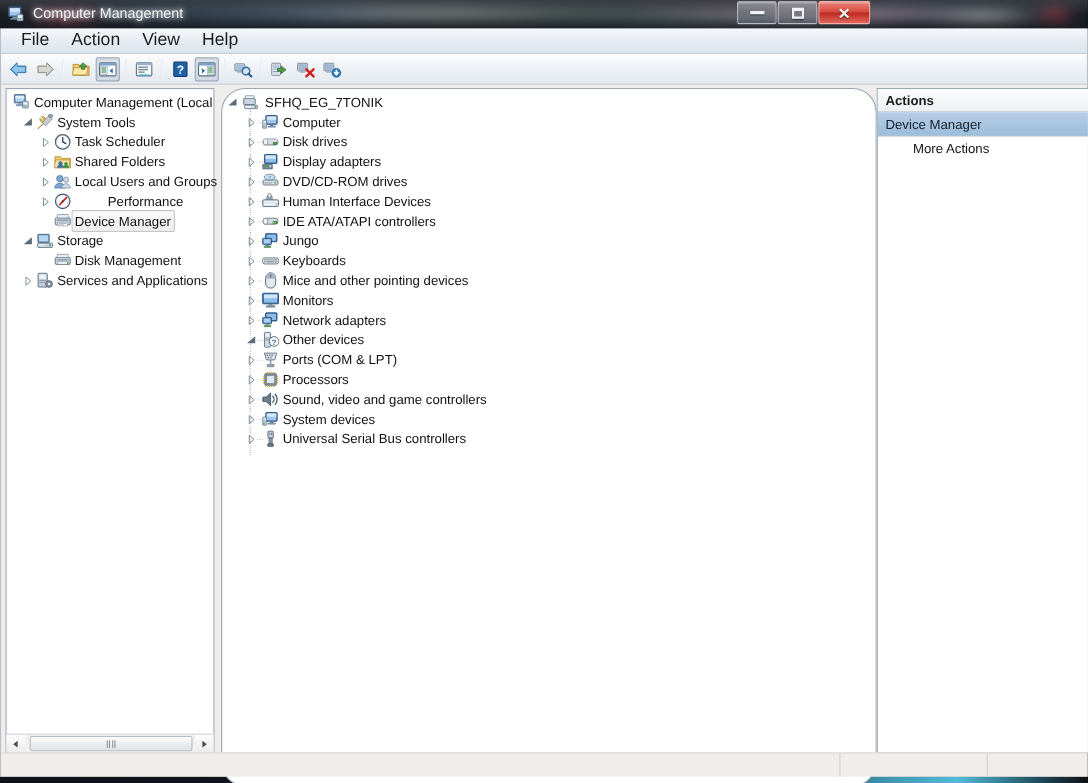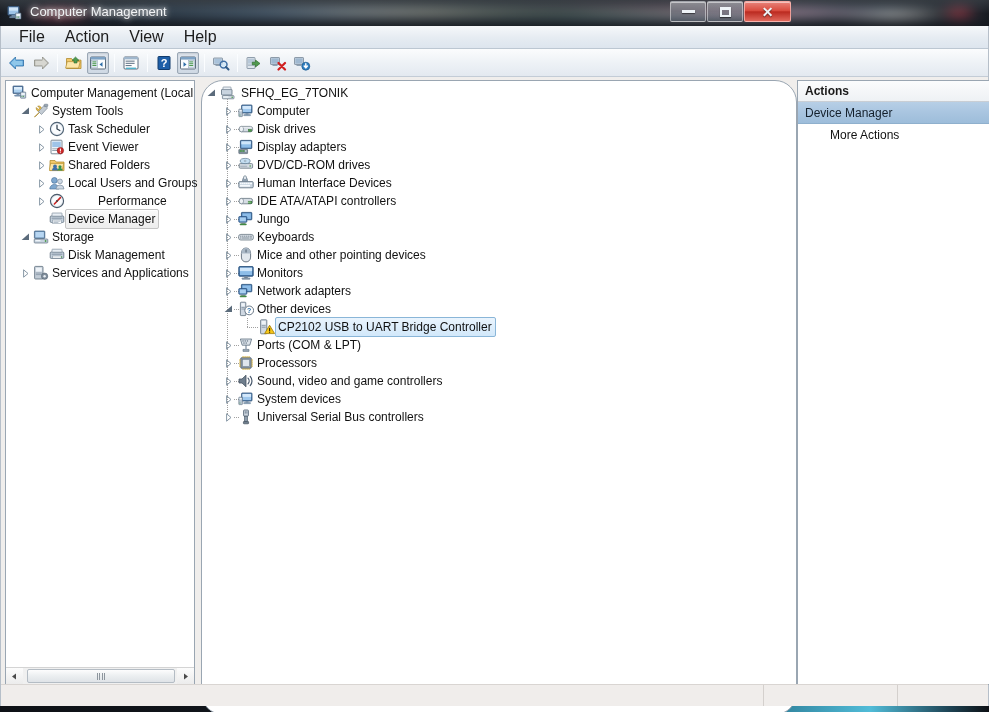--- a/index.html
+++ b/index.html
@@ -410,37 +410,20 @@
                 </svg></span>
               <span class="tlabel" style="left: 59px;">Task Scheduler</span>
             </div>
             <div class="trow">
               <span class="tw" style="left: 30px;">
                 <svg viewBox="0 0 9 9" width="9" height="9">
                   <path d="M2.6 0.8 L7 4.5 L2.6 8.2 Z" fill="none" stroke="#7b8c9c" stroke-width="0.9" stroke-linejoin="round"></path>
                 </svg>
               </span>
               <span class="ticon" style="left: 43px;"><svg viewBox="0 0 16 16" width="16" height="16">
-                  <rect x="2" y="1.2" width="11" height="13.6" rx="0.8" fill="#fbfcfd" stroke="#5b6c7c" stroke-width="0.8"></rect>
-                  <rect x="3.2" y="2.6" width="8.6" height="5.6" fill="#9fc4e8"></rect>
-                  <rect x="3.2" y="9.4" width="8.6" height="0.9" fill="#8c9aa8"></rect>
-                  <rect x="3.2" y="11" width="6" height="0.9" fill="#8c9aa8"></rect>
-                  <circle cx="11.4" cy="11.6" r="3.2" fill="#cf2a2a" stroke="#8d1414" stroke-width="0.6"></circle>
-                  <rect x="10.9" y="9.6" width="1" height="2.6" fill="#fff"></rect>
-                  <rect x="10.9" y="12.7" width="1" height="1" fill="#fff"></rect>
-                </svg></span>
-              <span class="tlabel" style="left: 59px;">Event Viewer</span>
-            </div>
-            <div class="trow">
-              <span class="tw" style="left: 30px;">
-                <svg viewBox="0 0 9 9" width="9" height="9">
-                  <path d="M2.6 0.8 L7 4.5 L2.6 8.2 Z" fill="none" stroke="#7b8c9c" stroke-width="0.9" stroke-linejoin="round"></path>
-                </svg>
-              </span>
-              <span class="ticon" style="left: 43px;"><svg viewBox="0 0 16 16" width="16" height="16">
                   <path d="M1 3.5 h5 l1.2 1.5 h7.8 v8.6 h-14 z" fill="#f3c96b" stroke="#a9831f" stroke-width="0.7"></path>
                   <path d="M1.6 6.4 h13.2 l-1.6 7 h-13 z" fill="#fbe3a3" stroke="#a9831f" stroke-width="0.6"></path>
                   <circle cx="6" cy="9.4" r="1.9" fill="#3f6fa8"></circle>
                   <path d="M3 13.6 a3 3 0 0 1 6 0 z" fill="#3f6fa8"></path>
                   <circle cx="11" cy="9.8" r="1.6" fill="#2f8f4f"></circle>
                   <path d="M8.4 13.6 a2.6 2.6 0 0 1 5.2 0 z" fill="#2f8f4f"></path>
                 </svg></span>
               <span class="tlabel" style="left: 59px;">Shared Folders</span>
             </div>
             <div class="trow">
@@ -765,34 +748,20 @@
               </span>
               <span class="ticon" style="left: 36px;"><svg viewBox="0 0 16 16" width="16" height="16">
                   <rect x="2.4" y="1.2" width="5.4" height="13.4" rx="0.7" fill="#cfd8e2" stroke="#5d6e7e" stroke-width="0.8"></rect>
                   <rect x="3.4" y="2.2" width="3.4" height="3" fill="#eef3f8"></rect>
                   <rect x="3.4" y="6" width="3.4" height="0.9" fill="#8d9cab"></rect>
                   <rect x="3.4" y="7.6" width="3.4" height="0.9" fill="#8d9cab"></rect>
                   <circle cx="11.2" cy="9.4" r="4.4" fill="#ffffff" stroke="#5a6a7a" stroke-width="0.9"></circle>
                   <text x="11.2" y="12.3" font-family="Liberation Sans, sans-serif" font-size="7" font-weight="bold" fill="#2a6ea8" text-anchor="middle">?</text>
                 </svg></span>
               <span class="tlabel" style="left: 52px;">Other devices</span>
-            </div>
-            <div class="trow">
-              <span class="dot-h" style="left: 45px; top: 9px; width: 12px;"></span>
-              <span class="dot-v" style="left: 45px; top: 0px; height: 10px;"></span>
-              <span class="ticon" style="left: 57px;"><svg viewBox="0 0 16 16" width="16" height="16">
-                  <rect x="1.6" y="0.8" width="6.2" height="14" rx="0.7" fill="#cfd8e2" stroke="#5d6e7e" stroke-width="0.8"></rect>
-                  <rect x="2.7" y="1.9" width="4" height="3.4" fill="#eef3f8"></rect>
-                  <rect x="2.7" y="6.2" width="4" height="0.9" fill="#8d9cab"></rect>
-                  <rect x="2.7" y="7.8" width="4" height="0.9" fill="#8d9cab"></rect>
-                  <path d="M10.6 6.2 L15.6 14.6 L5.6 14.6 Z" fill="#f5c518" stroke="#9a7a08" stroke-width="0.8" stroke-linejoin="round"></path>
-                  <rect x="10.05" y="9" width="1.1" height="3.1" fill="#3a2c00"></rect>
-                  <rect x="10.05" y="12.7" width="1.1" height="1.1" fill="#3a2c00"></rect>
-                </svg></span>
-              <span class="tlabel sel-blue" style="left: 73px;">CP2102 USB to UART Bridge Controller</span>
             </div>
             <div class="trow">
               <span class="dot-h" style="left: 32px; top: 9px; width: 5px;"></span>
               <span class="tw" style="left: 21px;">
                 <svg viewBox="0 0 9 9" width="9" height="9">
                   <path d="M2.6 0.8 L7 4.5 L2.6 8.2 Z" fill="none" stroke="#7b8c9c" stroke-width="0.9" stroke-linejoin="round"></path>
                 </svg>
               </span>
               <span class="ticon" style="left: 36px;"><svg viewBox="0 0 16 16" width="16" height="16">
                   <path d="M5 12.4 h6 v2 h-6 z" fill="#9aa8b6" stroke="#5d6e7e" stroke-width="0.6"></path>

